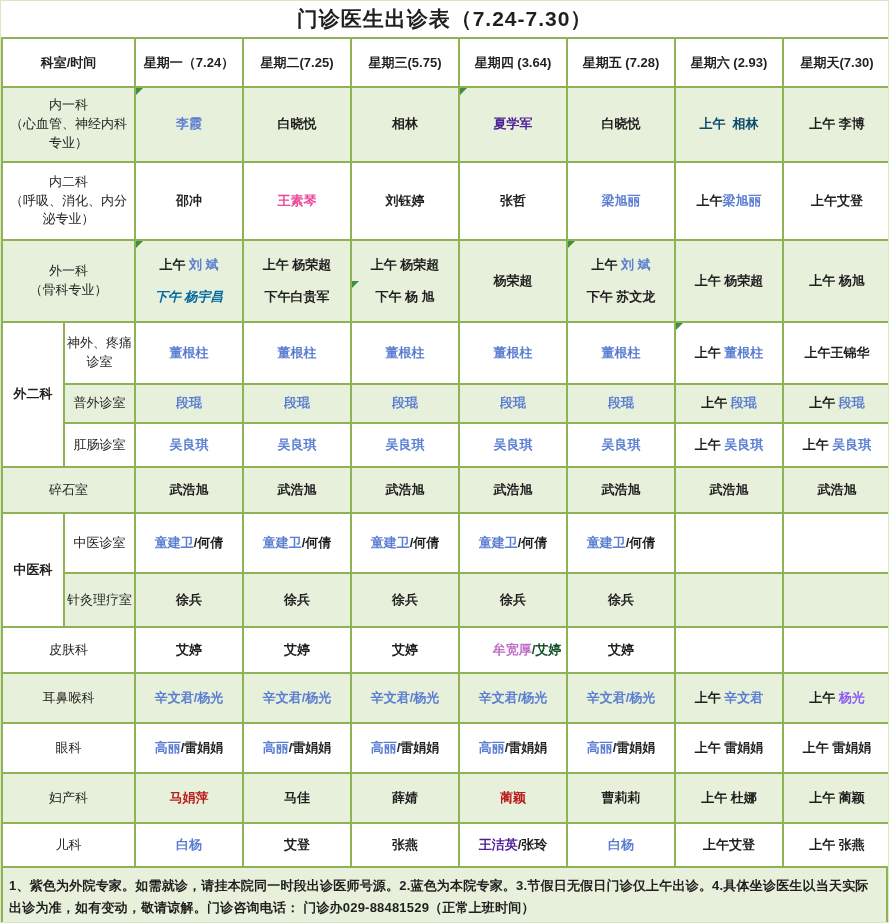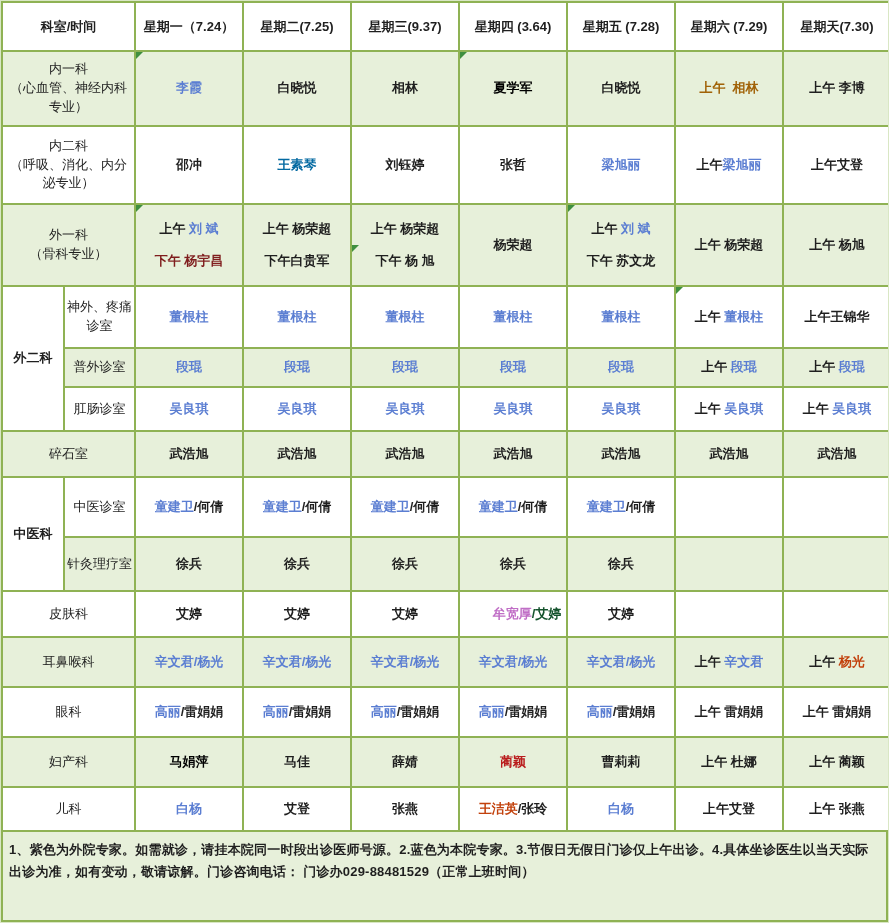--- a/index.html
+++ b/index.html
@@ -44,42 +44,43 @@
     flex:1 1 auto;background:var(--shade);
     border:2px solid var(--grid);margin-top:-2px;
     padding:7px 9px 4px 6px;box-sizing:border-box;
     font-size:13px;font-weight:700;line-height:1.7;letter-spacing:0.2px;
   }
 </style>
 </head>
 <body>
 
 <div class="sheet">
+  <div class="title">门诊医生出诊表（7.24-7.30）</div>
 
   <table class="schedule">
     <colgroup>
       <col style="width:62px">
         <col style="width:71px">
       <col style="width:108px">
         <col style="width:108px">
         <col style="width:108px">
       <col style="width:108px">
         <col style="width:108px">
         <col style="width:108px">
         <col style="width:108px">
     </colgroup>
     <thead>
       <tr style="height:49px">
           <th colspan="2" class="header-cell">科室/时间</th>
           <th class="header-cell">星期一（7.24）</th>
           <th class="header-cell">星期二(7.25)</th>
-          <th class="header-cell">星期三(9.37)</th>
+          <th class="header-cell">星期三(5.75)</th>
           <th class="header-cell">星期四 (3.64)</th>
           <th class="header-cell">星期五 (7.28)</th>
-          <th class="header-cell">星期六 (7.29)</th>
+          <th class="header-cell">星期六 (2.93)</th>
           <th class="header-cell">星期天(7.30)</th>
         </tr>
     </thead>
     <tbody>
         <tr class="shade" style="height: 75px;">
           <td class="dept-cell" colspan="2">内一科
 （心血管、神经内科专业）</td>
           <td class="data-cell">
             <span class="marker tl"></span>
             <div class="cell-inner">
@@ -92,50 +93,50 @@
             </div>
           </td>
           <td class="data-cell">
             <div class="cell-inner">
               <div class="cell-line"><span style="color: rgb(31, 31, 31);">相林</span></div>
             </div>
           </td>
           <td class="data-cell">
             <span class="marker tl"></span>
             <div class="cell-inner">
-              <div class="cell-line"><span style="color: #000000;">夏学军</span></div>
+              <div class="cell-line"><span style="color: #4c1d95;">夏学军</span></div>
             </div>
           </td>
           <td class="data-cell">
             <div class="cell-inner">
               <div class="cell-line"><span style="color: rgb(31, 31, 31);">白晓悦</span></div>
             </div>
           </td>
           <td class="data-cell">
             <div class="cell-inner">
-              <div class="cell-line"><span style="color: #a16207;">上午  相林</span></div>
+              <div class="cell-line"><span style="color: #0c4a6e;">上午  相林</span></div>
             </div>
           </td>
           <td class="data-cell">
             <div class="cell-inner">
               <div class="cell-line"><span style="color: rgb(31, 31, 31);">上午 李博</span></div>
             </div>
           </td>
         </tr>
         <tr style="height: 78px;">
           <td class="dept-cell" colspan="2">内二科
 （呼吸、消化、内分泌专业）</td>
           <td class="data-cell">
             <div class="cell-inner">
               <div class="cell-line"><span style="color: rgb(31, 31, 31);">邵冲</span></div>
             </div>
           </td>
           <td class="data-cell">
             <div class="cell-inner">
-              <div class="cell-line"><span style="color: #0369a1;">王素琴</span></div>
+              <div class="cell-line"><span style="color: #ec4899;">王素琴</span></div>
             </div>
           </td>
           <td class="data-cell">
             <div class="cell-inner">
               <div class="cell-line"><span style="color: rgb(31, 31, 31);">刘钰婷</span></div>
             </div>
           </td>
           <td class="data-cell">
             <div class="cell-inner">
               <div class="cell-line"><span style="color: rgb(31, 31, 31);">张哲</span></div>
@@ -157,21 +158,21 @@
             </div>
           </td>
         </tr>
         <tr class="shade" style="height: 82px;">
           <td class="dept-cell" colspan="2">外一科
 （骨科专业）</td>
           <td class="data-cell">
             <span class="marker tl"></span>
             <div class="cell-inner">
               <div class="cell-line"><span style="color: rgb(31, 31, 31);">上午 </span><span style="color: rgb(91, 126, 210);">刘 斌</span></div>
-              <div class="cell-line"><span style="color: #7f1d1d;">下午 杨宇昌</span></div>
+              <div class="cell-line"><span style="color: #0369a1; font-style: italic;">下午 杨宇昌</span></div>
             </div>
           </td>
           <td class="data-cell">
             <div class="cell-inner">
               <div class="cell-line"><span style="color: rgb(31, 31, 31);">上午 杨荣超</span></div>
               <div class="cell-line"><span style="color: rgb(31, 31, 31);">下午白贵军</span></div>
             </div>
           </td>
           <td class="data-cell">
             <span class="marker ml"></span>
@@ -475,21 +476,21 @@
               <div class="cell-line"><span style="color: rgb(91, 126, 210);">辛文君/杨光</span></div>
             </div>
           </td>
           <td class="data-cell">
             <div class="cell-inner">
               <div class="cell-line"><span style="color: rgb(31, 31, 31);">上午 </span><span style="color: rgb(91, 126, 210);">辛文君</span></div>
             </div>
           </td>
           <td class="data-cell">
             <div class="cell-inner">
-              <div class="cell-line"><span style="color: rgb(31, 31, 31);">上午 </span><span style="color: #c2410c;">杨光</span></div>
+              <div class="cell-line"><span style="color: rgb(31, 31, 31);">上午 </span><span style="color: #8b5cf6;">杨光</span></div>
             </div>
           </td>
         </tr>
         <tr style="height: 50px;">
           <td class="dept-cell" colspan="2">眼科</td>
           <td class="data-cell">
             <div class="cell-inner">
               <div class="cell-line"><span style="color: rgb(91, 126, 210);">高丽</span><span style="color: rgb(31, 31, 31);">/雷娟娟</span></div>
             </div>
           </td>
@@ -521,21 +522,21 @@
           <td class="data-cell">
             <div class="cell-inner">
               <div class="cell-line"><span style="color: rgb(31, 31, 31);">上午 雷娟娟</span></div>
             </div>
           </td>
         </tr>
         <tr class="shade" style="height: 50px;">
           <td class="dept-cell" colspan="2">妇产科</td>
           <td class="data-cell">
             <div class="cell-inner">
-              <div class="cell-line"><span style="color: #000000;">马娟萍</span></div>
+              <div class="cell-line"><span style="color: #b91c1c;">马娟萍</span></div>
             </div>
           </td>
           <td class="data-cell">
             <div class="cell-inner">
               <div class="cell-line"><span style="color: rgb(31, 31, 31);">马佳</span></div>
             </div>
           </td>
           <td class="data-cell">
             <div class="cell-inner">
               <div class="cell-line"><span style="color: rgb(31, 31, 31);">薛婧</span></div>
@@ -574,21 +575,21 @@
               <div class="cell-line"><span style="color: rgb(31, 31, 31);">艾登</span></div>
             </div>
           </td>
           <td class="data-cell">
             <div class="cell-inner">
               <div class="cell-line"><span style="color: rgb(31, 31, 31);">张燕</span></div>
             </div>
           </td>
           <td class="data-cell">
             <div class="cell-inner">
-              <div class="cell-line"><span style="color: #c2410c;">王洁英</span><span style="color: rgb(31, 31, 31);">/张玲</span></div>
+              <div class="cell-line"><span style="color: #4c1d95;">王洁英</span><span style="color: rgb(31, 31, 31);">/张玲</span></div>
             </div>
           </td>
           <td class="data-cell">
             <div class="cell-inner">
               <div class="cell-line"><span style="color: rgb(91, 126, 210);">白杨</span></div>
             </div>
           </td>
           <td class="data-cell">
             <div class="cell-inner">
               <div class="cell-line"><span style="color: rgb(31, 31, 31);">上午艾登</span></div>

